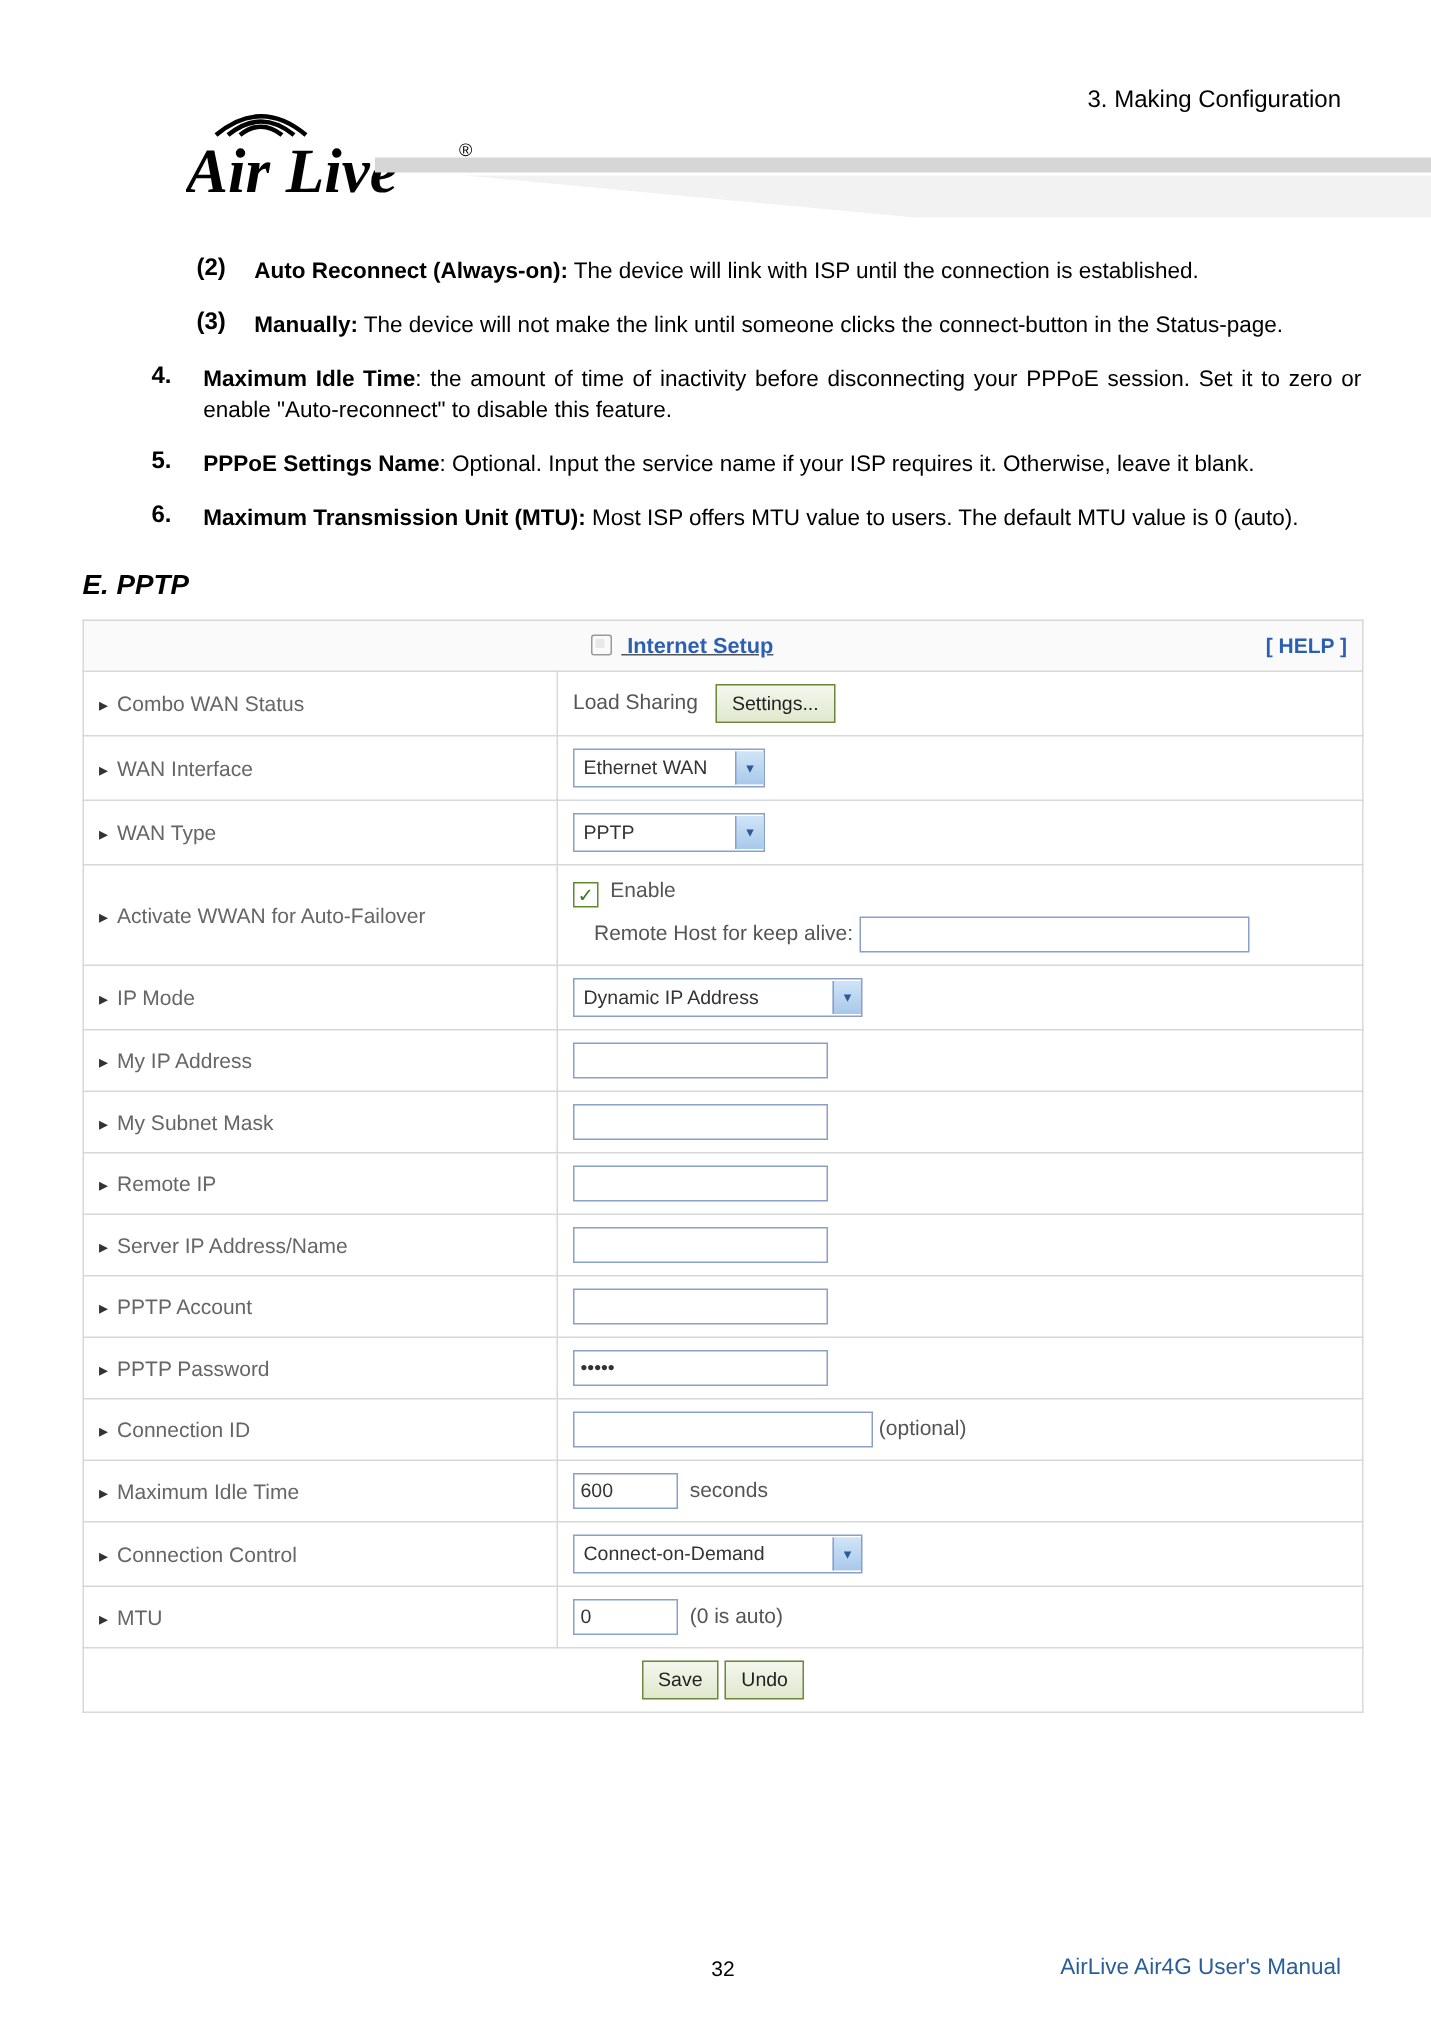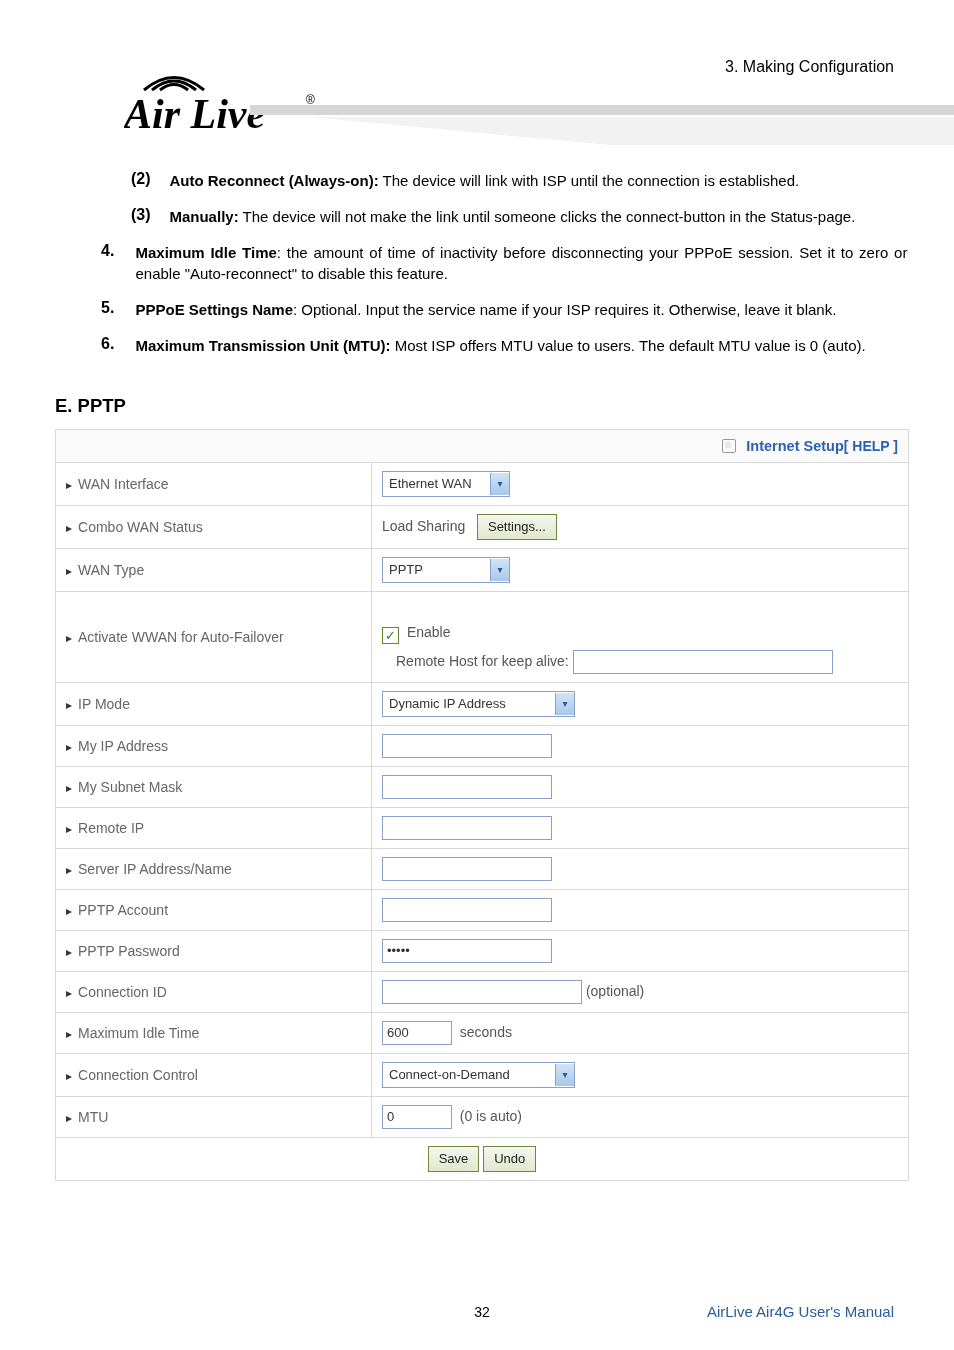--- a/index.html
+++ b/index.html
@@ -87,22 +87,23 @@
   }
   .main-list .txt {
     display: inline-block;
     width: calc(100% - 36px);
     vertical-align: top;
     text-align: justify;
   }
   .section-head {
     font-weight: bold;
     font-size: 18.5px;
-    margin-top: 38px;
+    margin-top: 22px;
     margin-bottom: 12px;
+    font-style: italic;
   }
   
   .tbl {
     width: 100%;
     border-collapse: collapse;
     font-family: Tahoma, Arial, sans-serif;
     font-size: 14px;
     color: #555;
   }
   .tbl th, .tbl td {
@@ -286,60 +287,60 @@
       <div class="main-list">
         <span class="num">6.</span>
         <span class="txt"><p><b>Maximum Transmission Unit (MTU):</b><span> Most ISP offers MTU value to users. The default MTU value is 0 (auto).</span></p></span>
       </div>
 
       <div class="section-head">E. PPTP</div>
 
       <table class="tbl">
         <thead>
           <tr>
-            <th colspan="2" style="text-align:right;">
+            <th colspan="2" style="text-align:center;text-decoration:underline;">
               <span class="circ-icon"></span>
               <span class="title-cell">Internet Setup</span>
               <span class="help-link">[ HELP ]</span>
             </th>
           </tr>
         </thead>
         <tbody>
-          <tr>
-            <td class="left-col"><span class="caret">▸</span><span>WAN Interface</span></td>
-            <td>
-              <span class="ui-select sel-mid">
-                <span>Ethernet WAN</span>
-                <span class="arrow">▾</span>
-              </span>
-            </td>
-          </tr>
           <tr>
             <td class="left-col"><span class="caret">▸</span><span>Combo WAN Status</span></td>
             <td>
               <span>Load Sharing</span>
               &nbsp;
               <span class="ui-btn">
                   <span>Settings...</span>
                 </span>
             </td>
           </tr>
           <tr>
+            <td class="left-col"><span class="caret">▸</span><span>WAN Interface</span></td>
+            <td>
+              <span class="ui-select sel-mid">
+                <span>Ethernet WAN</span>
+                <span class="arrow">▾</span>
+              </span>
+            </td>
+          </tr>
+          <tr>
             <td class="left-col"><span class="caret">▸</span><span>WAN Type</span></td>
             <td>
               <span class="ui-select sel-mid">
                 <span>PPTP</span>
                 <span class="arrow">▾</span>
               </span>
             </td>
           </tr>
           <tr>
             <td class="left-col"><span class="caret">▸</span><span>Activate WWAN for Auto-Failover</span></td>
             <td>
-              <div style="margin-bottom:6px;margin-top:24px;">
+              <div style="margin-bottom:6px;">
                 <span class="ui-cb">✓</span>
                 <span>Enable</span>
               </div>
               <div style="padding-left:14px;">
                 <span>Remote Host for keep alive:</span>
                 <input class="ui-input" style="width: 250px;">
               </div>
             </td>
           </tr>
           <tr>

